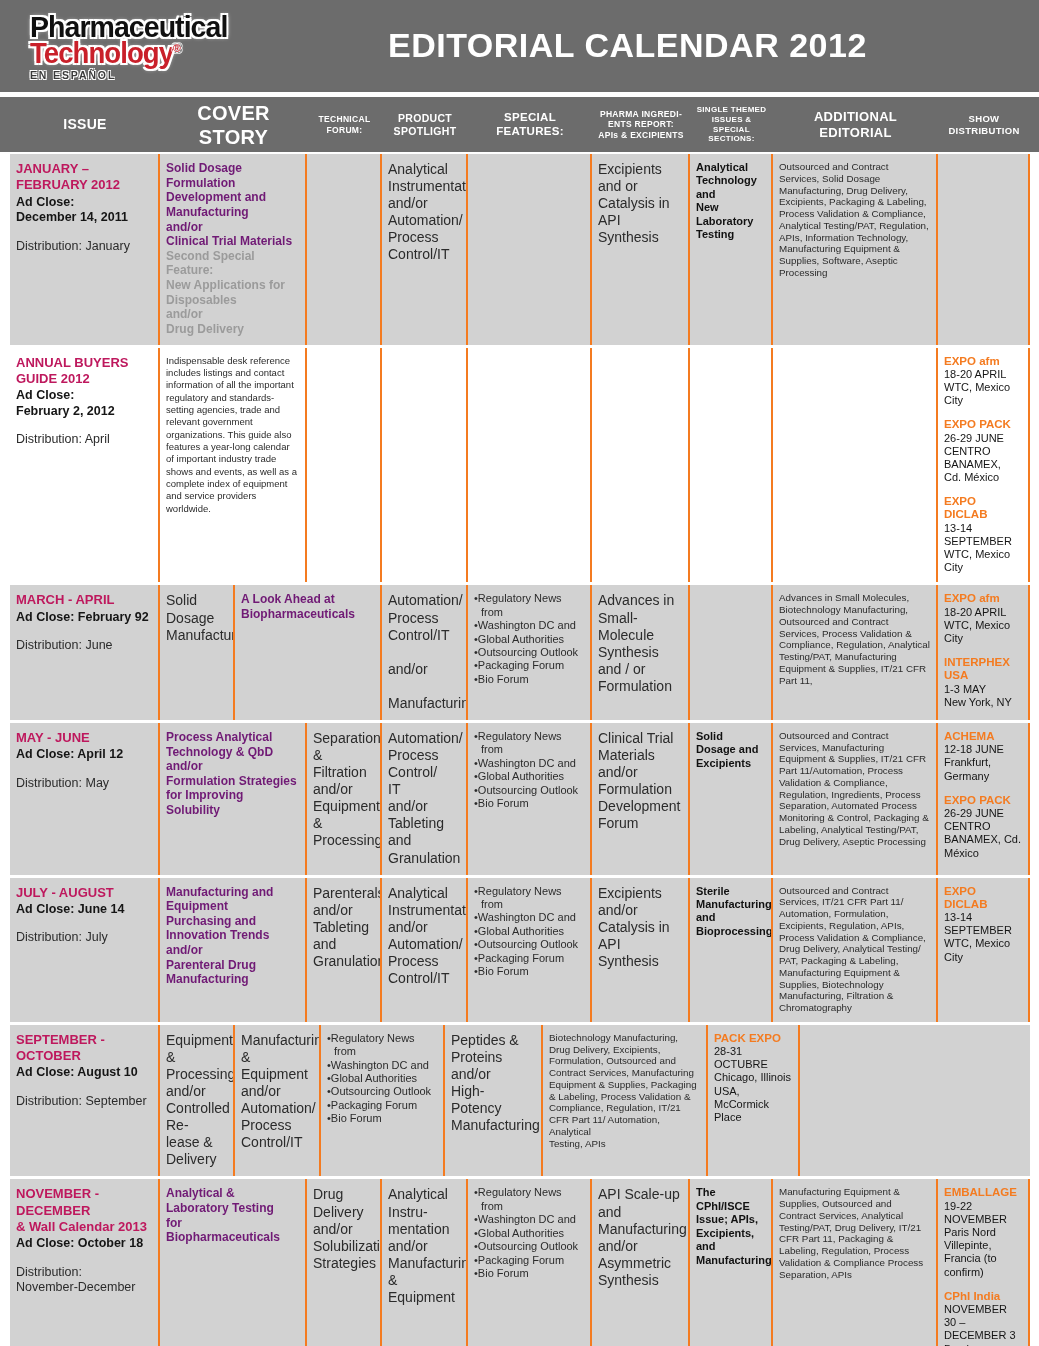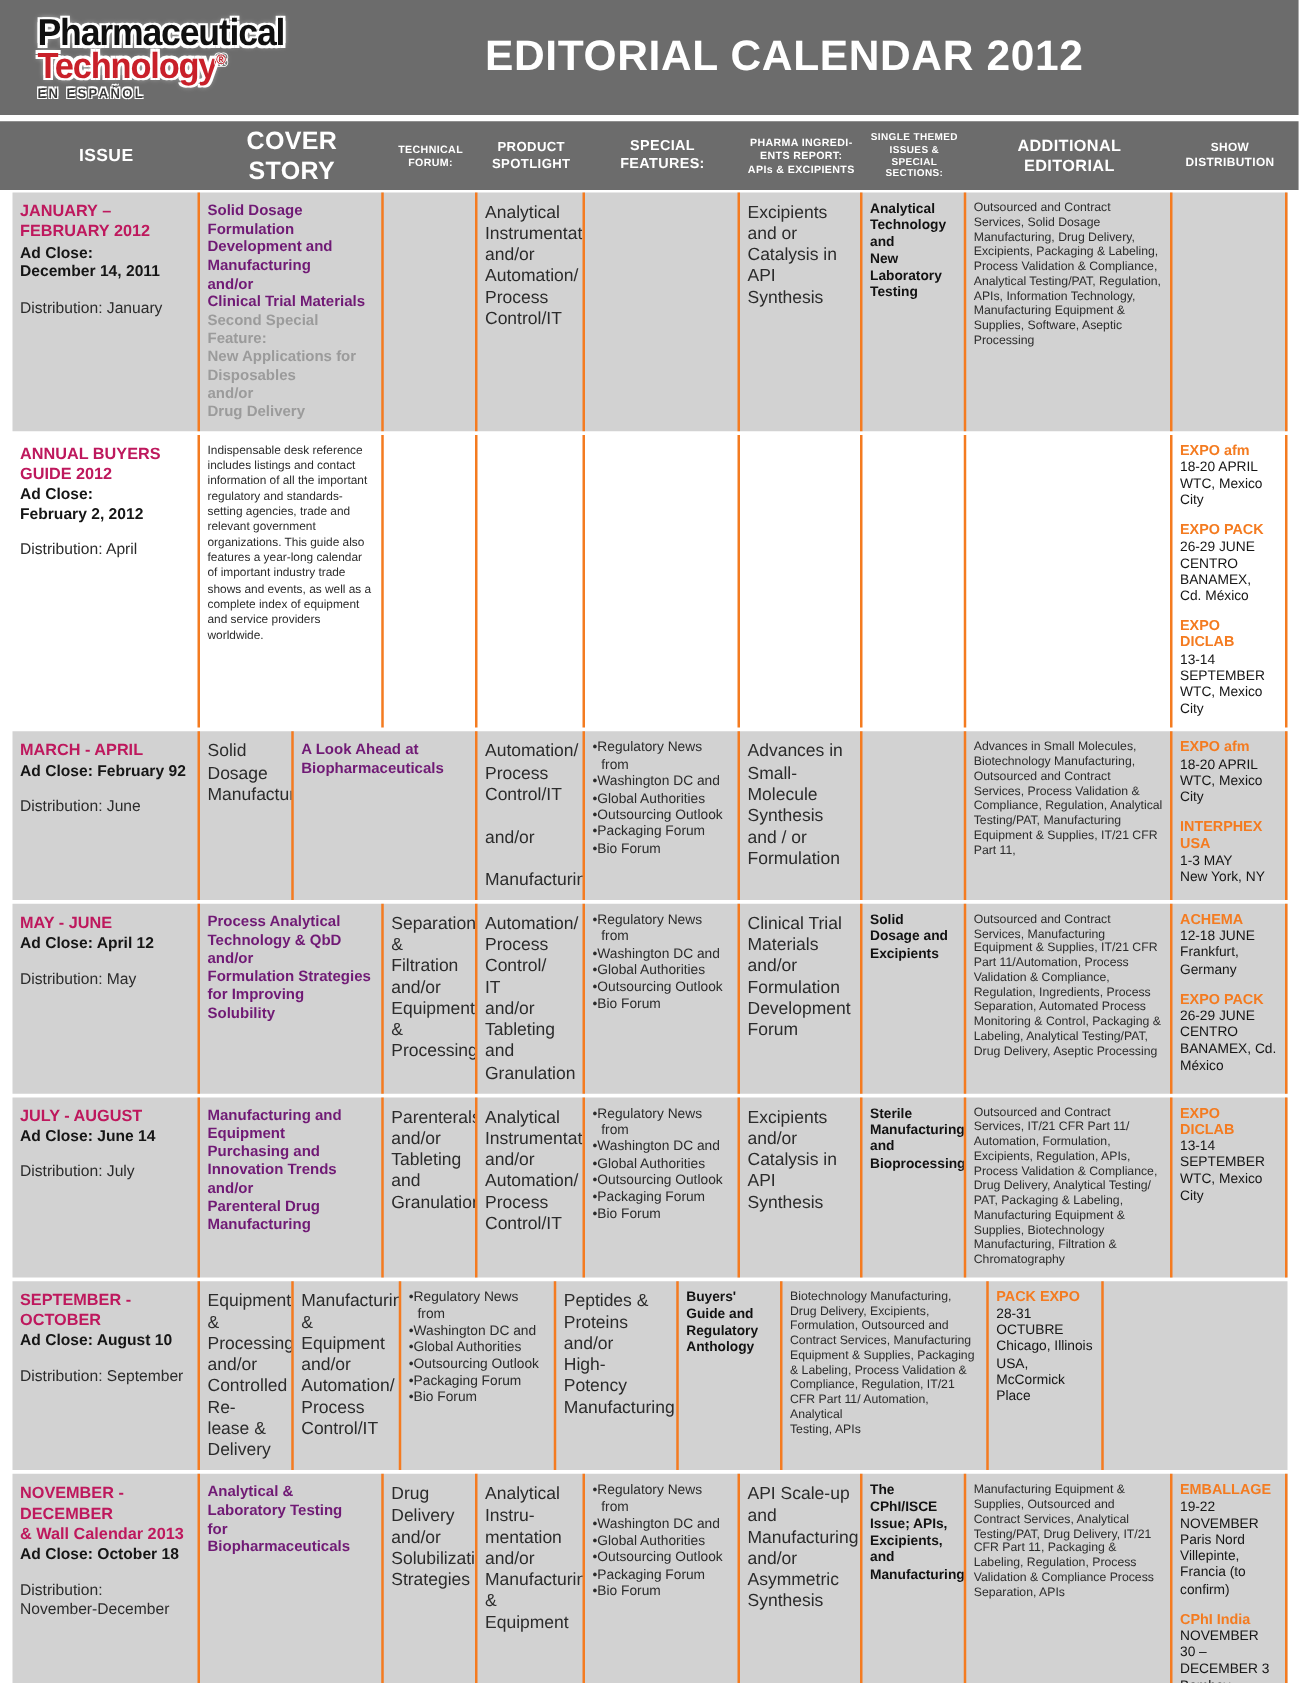--- a/index.html
+++ b/index.html
@@ -367,22 +367,20 @@
         <div class="feat-item">•Regulatory News from</div>
         <div class="feat-item">•Washington DC and</div>
         <div class="feat-item">•Global Authorities</div>
         <div class="feat-item">•Outsourcing Outlook</div>
         <div class="feat-item">•Packaging Forum</div>
         <div class="feat-item">•Bio Forum</div>
       </div>
     <div class="cell c-pharma txt">Peptides &amp; Proteins
 and/or
 High-Potency Manufacturing</div>
-    <div class="cell c-themed themed">Buyers'
-Guide and Regulatory Anthology</div>
     <div class="cell c-add additional">Biotechnology Manufacturing, Drug Delivery, Excipients, Formulation, Outsourced and Contract Services, Manufacturing Equipment &amp; Supplies, Packaging &amp; Labeling, Process Validation &amp; Compliance, Regulation, IT/21 CFR Part 11/ Automation, Analytical
 Testing, APIs</div>
     <div class="cell c-shows">
         <div class="show-block">
           <div class="show-name" style="white-space: pre-line;">PACK EXPO</div>
           <div class="show-details">28-31 OCTUBRE
 Chicago, Illinois
 USA, McCormick
 Place</div>
         </div>

